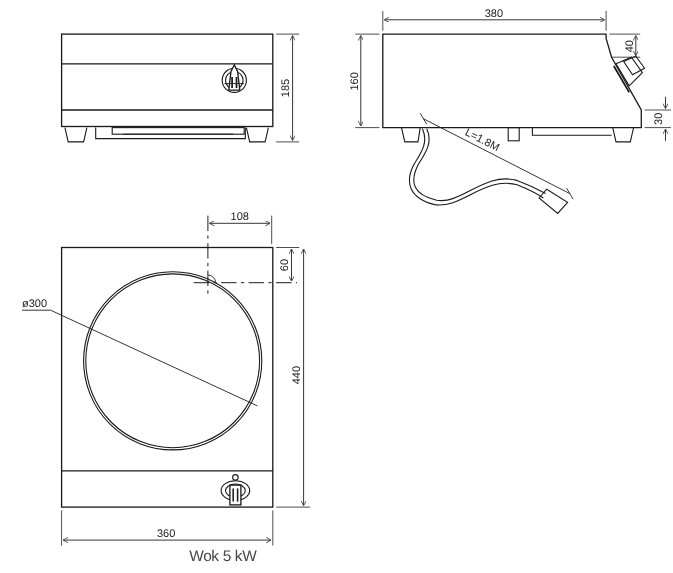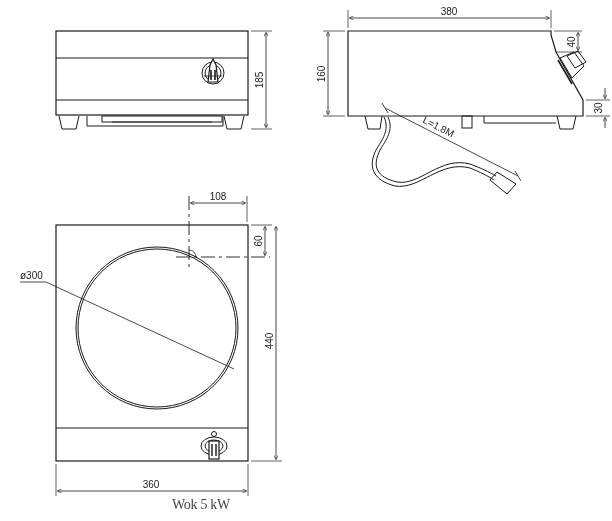--- a/index.html
+++ b/index.html
@@ -1,19 +1,19 @@
 <!DOCTYPE html>
 <html><head>
 <meta charset="utf-8">
 <style>
   html, body { margin: 0; padding: 0; background: #ffffff; }
   body { width: 612px; height: 521px; position: relative; overflow: hidden; font-family: "Liberation Sans", sans-serif; }
   svg { position: absolute; left: 0; top: 0; }
   .dim { font-family: "Liberation Sans", sans-serif; font-size: 10px; fill: #222; }
-  .caption { position: absolute; left: 172px; top: 497px; font-family: Liberation Serif, serif; font-size: 14px; color: #444; letter-spacing: -0.3px; }
+  .caption { position: absolute; left: 172px; top: 497px; font-family: Liberation Sans, sans-serif; font-size: 14px; color: #444; letter-spacing: -0.3px; }
 </style>
 </head>
 <body>
 
 <svg width="612" height="521" viewBox="0 0 612 521" xmlns="http://www.w3.org/2000/svg">
   <defs>
     <marker id="ar" markerWidth="6" markerHeight="6" refX="5" refY="3" orient="auto-start-reverse">
       <path d="M0,0 L6,3 L0,6" fill="none" stroke="#1a1a1a" stroke-width="0.8"></path>
     </marker>
   </defs>

